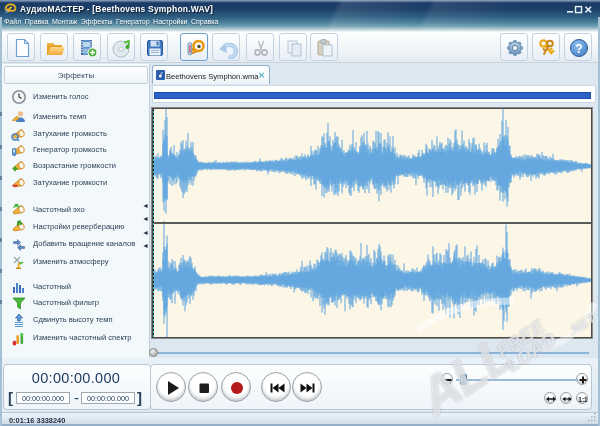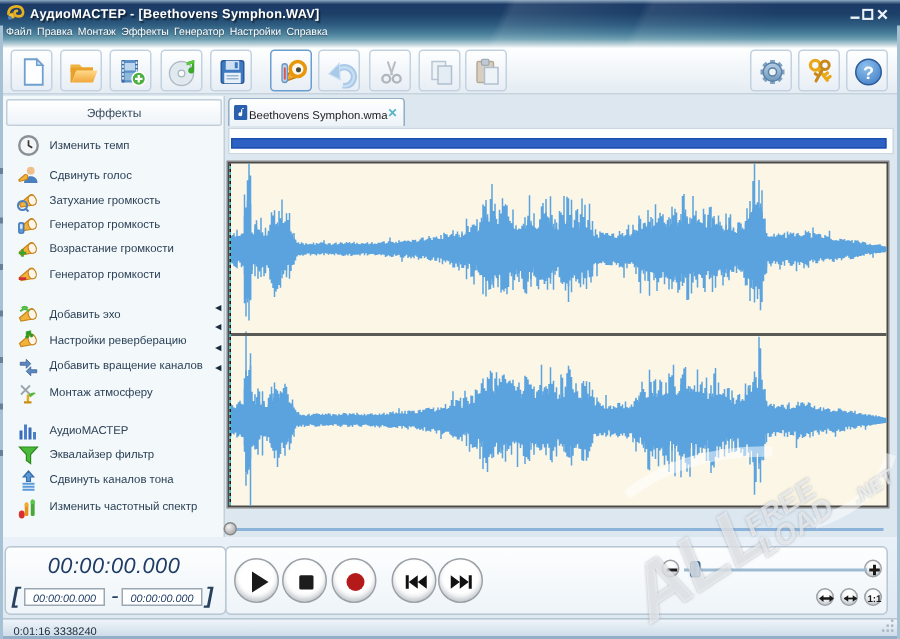--- a/index.html
+++ b/index.html
@@ -54,39 +54,39 @@
 
 
 #hs { position:absolute; left:152px; top:283px; width:440px; height:11px; }
 #hs .track { position:absolute; left:3px; top:5px; width:434px; height:2px; background:#8cb4da; }
 #hs .thumb { position:absolute; left:-3px; top:1px; width:9px; height:9px; border-radius:50%;
   background:radial-gradient(circle at 35% 30%, #f2f2f2, #9a9a9a); border:1px solid #888; }
 
 
 #bot { position:absolute; left:0; top:358px; width:600px; height:54px; background:linear-gradient(#eaf1f8,#dfe9f2); }
 .panel { position:absolute; top:6px; height:46px; background:linear-gradient(#fdfefe,#eef4f9); border:1px solid #b9c7d3; border-radius:4px; }
-#tpanel { left:3px; width:148px;font-style:italic; }
+#tpanel { left:3px; width:148px; }
 #cpanel { left:150px; width:442px; }
 #bigtime { position:absolute; left:0; top:5px; width:144px; text-align:center; font-size:14.5px; color:#1e3c64; letter-spacing:.3px; }
 .brk { position:absolute; top:24px; font-size:15px; color:#27415e; font-weight:bold; }
 .tin { position:absolute; top:27px; width:54px; height:12px; border:1px solid #9aa8b4; background:#fff; font-size:7.2px; color:#1e3c64; text-align:center; line-height:11px; }
 
 
 .cbtn { position:absolute; border-radius:50%; background:radial-gradient(circle at 50% 30%, #ffffff 55%, #dfe3e6 100%); border:1px solid #9aa0a6; box-shadow:inset 0 -2px 3px rgba(120,130,140,.35); }
 .big { top:7px; width:30px; height:30px; }
 .small { width:12px; height:12px; }
 .cbtn svg { position:absolute; }
 
 
 #zs { position:absolute; left:305px; top:13.5px; width:122px; height:2px; background:#9dbbd3; }
 #zthumb { position:absolute; left:309px; top:9px; width:7px; height:11px; border-radius:2px; background:linear-gradient(90deg,#7aa4c8,#3c72a8 45%,#8db4d4); border:1px solid #33658f; }
 
 
 #sbar { position:absolute; left:0; top:412px; width:600px; height:14px; background:linear-gradient(#eef4f9,#cfdde9); border-top:1px solid #b6c5d2; border-bottom:2px solid #93aec6; }
-#sbar .txt { position:absolute; left:9px; top:3px; font-size:7.4px; color:#1c2c3c; }
+#sbar .txt { position:absolute; left:9px; top:3px; font-size:7.4px; color:#1c2c3c;font-weight:bold; }
 
 
 #wm { position:absolute; left:0; top:0; width:600px; height:426px; color:rgba(255,255,255,.6); pointer-events:none; overflow:hidden; }
 #wm div { position:absolute; font-weight:bold; font-style:italic; text-shadow:0 0 2px rgba(125,135,148,.6); }
 #wm .all { left:417px; top:345px; font-size:52px; letter-spacing:-1px; transform:rotate(-33deg); }
 #wm .fl { left:499px; top:329px; font-size:19px; line-height:16.5px; letter-spacing:.5px; transform:rotate(-33deg); }
 #wm .net { left:567px; top:317px; font-size:13px; transform:rotate(-33deg); }
 
 
 #edgeL { position:absolute; left:0; top:17px; width:2px; height:409px; background:#a6c0d4; }
@@ -247,29 +247,29 @@
 
   <div id="main">
     <div id="lp">
       <div id="lphdr">Эффекты</div>
       <div id="fxlist">
       <div class="fx" style="top:25px">
             <svg width="16" height="16" viewBox="0 0 16 16">
               <circle cx="8" cy="8" r="6.2" fill="#f2f4f6" stroke="#8a9098" stroke-width="1.6"></circle>
               <path d="M8 4.5V8l2.5 1.5" stroke="#333" stroke-width="1.1" fill="none"></path>
             </svg>
-            <div class="t">Изменить темп</div>
+            <div class="t">Изменить голос</div>
           </div>
       <div class="fx" style="top:45px">
             <svg width="16" height="16" viewBox="0 0 16 16">
               <circle cx="9.5" cy="4.8" r="2.6" fill="#f0c08c"></circle>
               <path d="M5 13c0-3 2-4.5 4.5-4.5S14 10 14 13z" fill="#4a80c0"></path>
               <path d="M1.5 11l4-3.5q2-.5 2 1.5t-2 2L2 12z" fill="#f2b33c" stroke="#c8821a" stroke-width=".7"></path>
             </svg>
-            <div class="t">Сдвинуть голос</div>
+            <div class="t">Изменить темп</div>
           </div>
       <div class="fx" style="top:61.5px">
             <svg width="16" height="16" viewBox="0 0 16 16">
               <path d="M2 10 L9 4 Q12 3 12.5 7 Q13 11 9 11 L3 12 Z" fill="#f2b33c" stroke="#c8821a" stroke-width=".8"></path>
               <ellipse cx="10.5" cy="7.5" rx="2.6" ry="3.4" fill="#fdf6e8" stroke="#c8821a" stroke-width=".8" transform="rotate(-20 10.5 7.5)"></ellipse>
               <circle cx="4" cy="11" r="3" fill="none" stroke="#4a80c0" stroke-width="1.4"></circle>
               <path d="M6 13l2 2" stroke="#4a80c0" stroke-width="1.4"></path>
             </svg>
             <div class="t">Затухание громкость</div>
           </div>
@@ -289,29 +289,29 @@
               <path d="M4 8.2v5M1.5 10.7h5" stroke="#3aa32a" stroke-width="1.7"></path>
             </svg>
             <div class="t">Возрастание громкости</div>
           </div>
       <div class="fx" style="top:110.5px">
             <svg width="16" height="16" viewBox="0 0 16 16">
               <path d="M2 10 L9 4 Q12 3 12.5 7 Q13 11 9 11 L3 12 Z" fill="#f2b33c" stroke="#c8821a" stroke-width=".8"></path>
               <ellipse cx="10.5" cy="7.5" rx="2.6" ry="3.4" fill="#fdf6e8" stroke="#c8821a" stroke-width=".8" transform="rotate(-20 10.5 7.5)"></ellipse>
               <path d="M1.5 10.7h5" stroke="#d03030" stroke-width="1.8"></path>
             </svg>
-            <div class="t">Генератор громкости</div>
+            <div class="t">Затухание громкости</div>
           </div>
       <div class="fx" style="top:138px">
             <svg width="16" height="16" viewBox="0 0 16 16">
               <path d="M2 10 L9 4 Q12 3 12.5 7 Q13 11 9 11 L3 12 Z" fill="#f2b33c" stroke="#c8821a" stroke-width=".8"></path>
               <ellipse cx="10.5" cy="7.5" rx="2.6" ry="3.4" fill="#fdf6e8" stroke="#c8821a" stroke-width=".8" transform="rotate(-20 10.5 7.5)"></ellipse>
               <path d="M3.5 3.5q2-2 4 0M2.5 5.5q3-3 6 0" stroke="#4ab83a" stroke-width="1.2" fill="none"></path>
             </svg>
-            <div class="t">Добавить эхо</div>
+            <div class="t">Частотный эхо</div>
           </div>
       <div class="fx" style="top:154.5px">
             <svg width="16" height="16" viewBox="0 0 16 16">
               <path d="M2 10 L9 4 Q12 3 12.5 7 Q13 11 9 11 L3 12 Z" fill="#f2b33c" stroke="#c8821a" stroke-width=".8"></path>
               <ellipse cx="10.5" cy="7.5" rx="2.6" ry="3.4" fill="#fdf6e8" stroke="#c8821a" stroke-width=".8" transform="rotate(-20 10.5 7.5)"></ellipse>
               <path d="M6.5 4.5v-2.3l3-.7v2.3z M6 5.2a1 1 0 1 0 .5-.7M9 4.5a1 1 0 1 0 .5-.7" fill="#2a9a20" stroke="#2a9a20" stroke-width=".5"></path>
             </svg>
             <div class="t">Настройки реверберацию</div>
           </div>
       <div class="fx" style="top:171.5px">
@@ -320,43 +320,43 @@
             </svg>
             <div class="t">Добавить вращение каналов</div>
           </div>
       <div class="fx" style="top:190px">
             <svg width="16" height="16" viewBox="0 0 16 16">
               <path d="M3 3l6 6M9 3 3 9" stroke="#9aa4ac" stroke-width="1.2"></path>
               <path d="M8 9q3-2 5-1l-4 3z" fill="#58b83c"></path>
               <rect x="6.8" y="9" width="1.6" height="5" fill="#e8a818"></rect>
               <rect x="5" y="13.5" width="5" height="1.5" fill="#c89010"></rect>
             </svg>
-            <div class="t">Монтаж атмосферу</div>
+            <div class="t">Изменить атмосферу</div>
           </div>
       <div class="fx" style="top:214.5px">
             <svg width="16" height="16" viewBox="0 0 16 16">
               <rect x="2" y="8" width="2" height="6" fill="#3a6ab8"></rect>
               <rect x="5" y="4" width="2" height="10" fill="#4a80cc"></rect>
               <rect x="8" y="6" width="2" height="8" fill="#3a6ab8"></rect>
               <rect x="11" y="9" width="2" height="5" fill="#4a80cc"></rect>
             </svg>
-            <div class="t">АудиоМАСТЕР</div>
+            <div class="t">Частотный</div>
           </div>
       <div class="fx" style="top:231px">
             <svg width="16" height="16" viewBox="0 0 16 16">
               <path d="M2 3h12l-4.6 5v6l-2.8-2V8z" fill="#4ab83a" stroke="#2a8a1a" stroke-width=".8"></path>
             </svg>
-            <div class="t">Эквалайзер фильтр</div>
+            <div class="t">Частотный фильтр</div>
           </div>
       <div class="fx" style="top:248px">
             <svg width="16" height="16" viewBox="0 0 16 16">
               <path d="M8 2l3.5 4h-2.2v3h-2.6V6H4.5z" fill="#5a9ad8" stroke="#3a6aa8" stroke-width=".8"></path>
               <path d="M4 10.5h8M4 12.5h8M4 14.5h8" stroke="#5a9ad8" stroke-width="1.2"></path>
             </svg>
-            <div class="t">Сдвинуть каналов тона</div>
+            <div class="t">Сдвинуть высоту темп</div>
           </div>
       <div class="fx" style="top:266px">
             <svg width="16" height="16" viewBox="0 0 16 16">
               <ellipse cx="3.5" cy="13" rx="2" ry="2.6" fill="#d83030"></ellipse>
               <rect x="5.5" y="6" width="2.4" height="8" rx="1" fill="#e89018"></rect>
               <ellipse cx="6.7" cy="6.5" rx="1.4" ry="1.6" fill="#f0a830"></ellipse>
               <rect x="9.5" y="4" width="2.6" height="10" rx="1" fill="#48a838"></rect>
               <ellipse cx="10.8" cy="4.5" rx="1.5" ry="1.7" fill="#58c848"></ellipse>
             </svg>
             <div class="t">Изменить частотный спектр</div>

